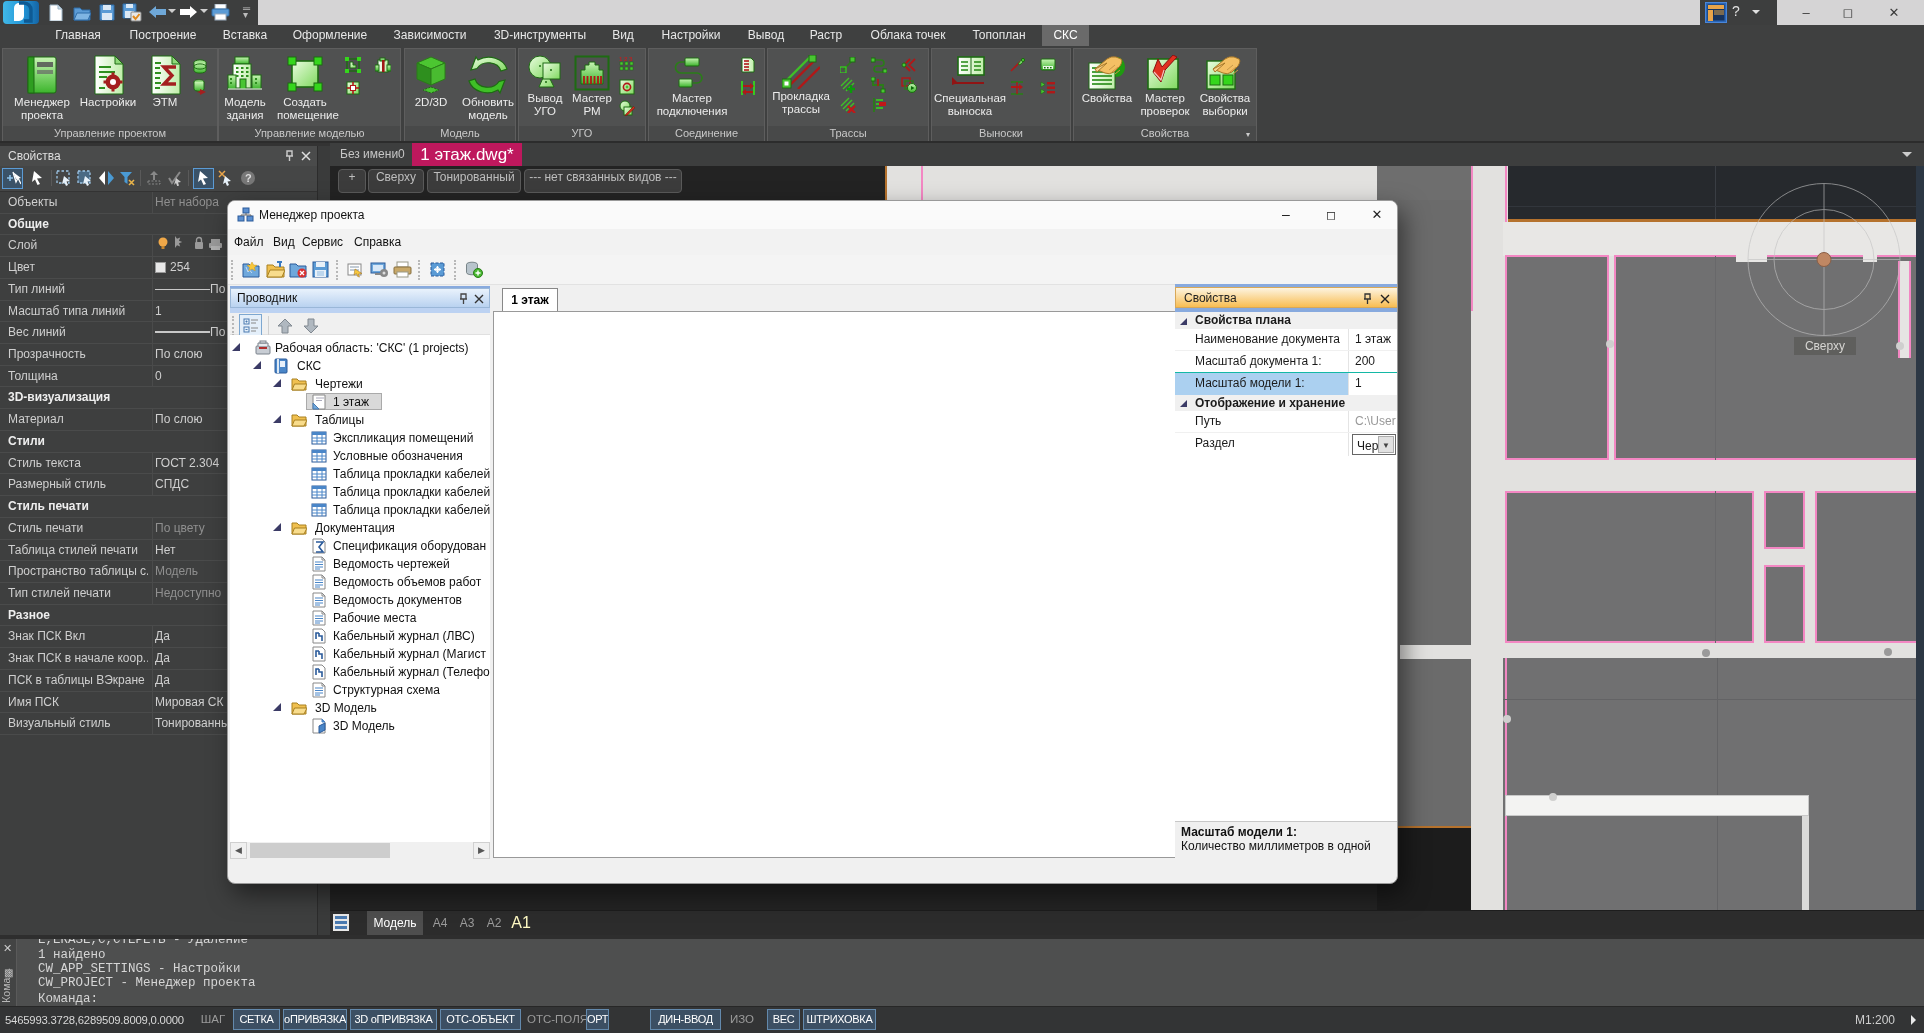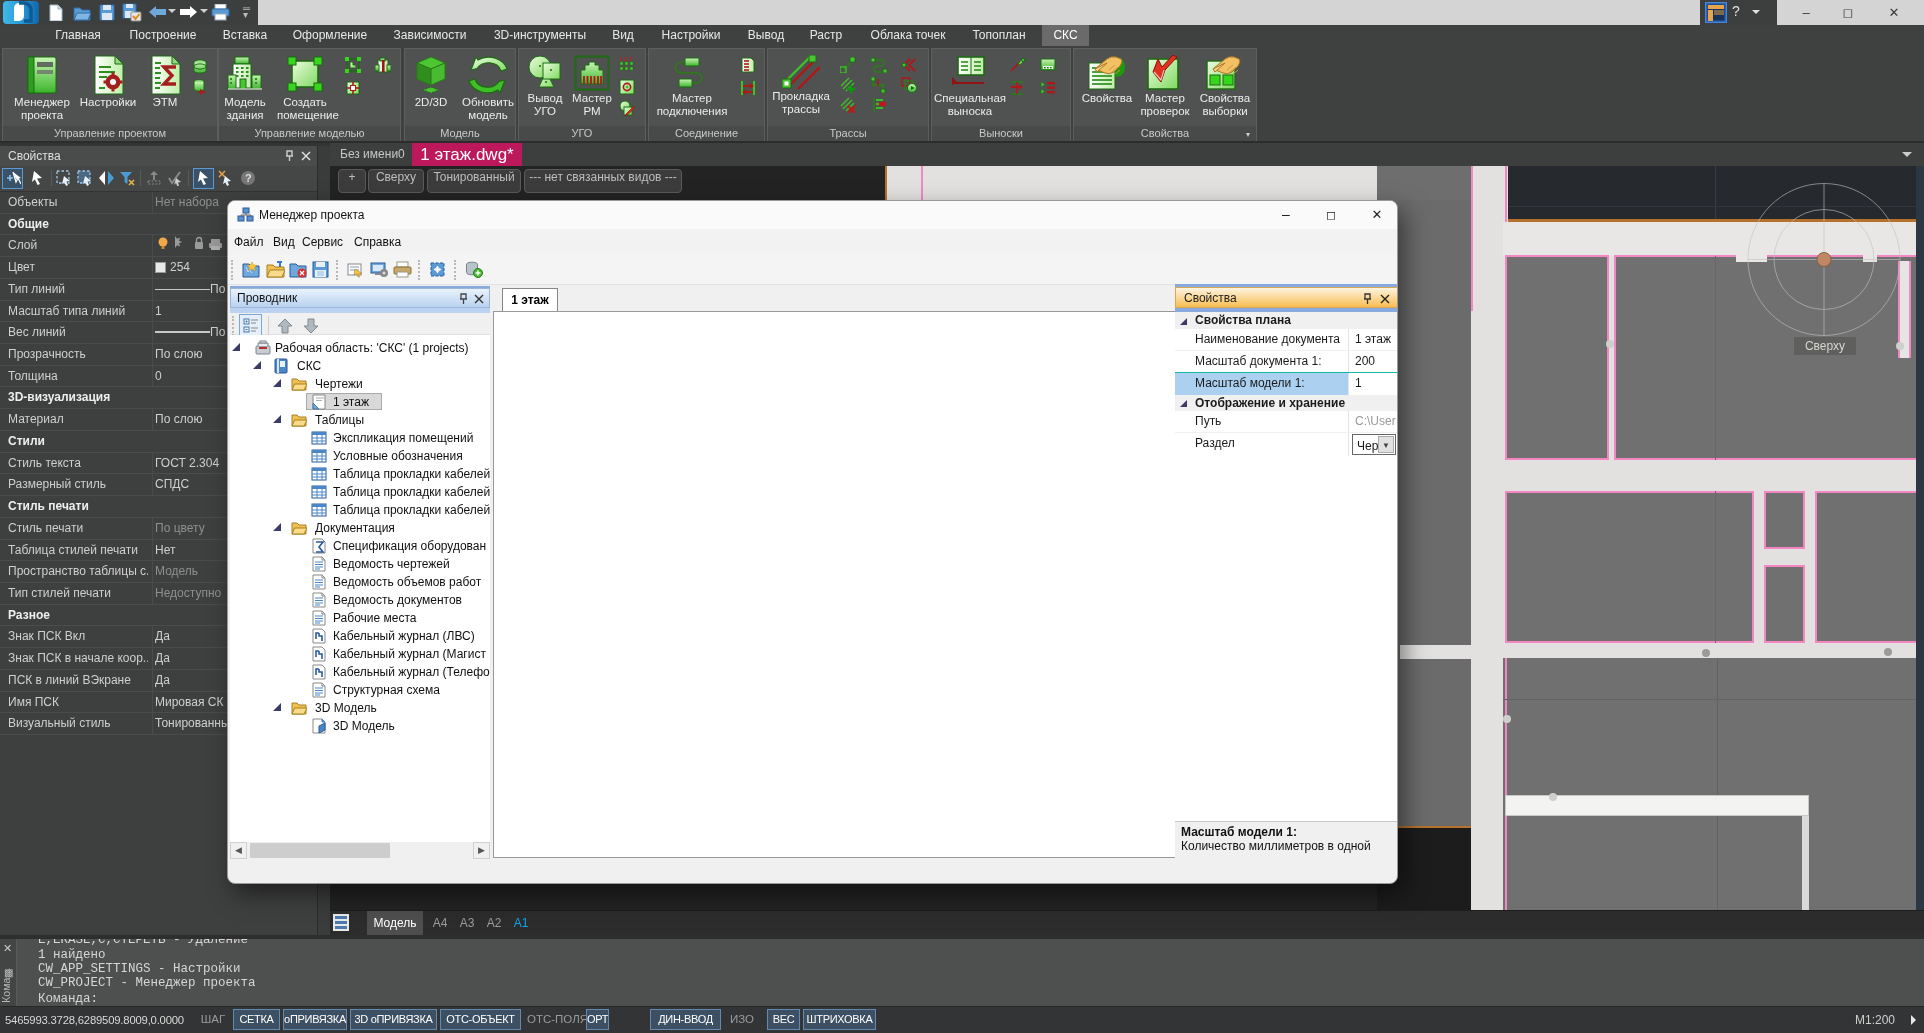--- a/index.html
+++ b/index.html
@@ -750,21 +750,21 @@
           <span class="pl">Знак ПСК Вкл</span>
           <span class="dv"></span>
           <span class="pv">Да</span>
         </div>
       <div class="prow">
           <span class="pl">Знак ПСК в начале коор...</span>
           <span class="dv"></span>
           <span class="pv">Да</span>
         </div>
       <div class="prow">
-          <span class="pl">ПСК в линий ВЭкране</span>
+          <span class="pl">ПСК в таблицы ВЭкране</span>
           <span class="dv"></span>
           <span class="pv">Да</span>
         </div>
       <div class="prow">
           <span class="pl">Имя ПСК</span>
           <span class="dv"></span>
           <span class="pv">Мировая СК</span>
         </div>
       <div class="prow">
           <span class="pl">Визуальный стиль</span>
@@ -859,21 +859,21 @@
     <svg class="abs" style="left:3px;top:3px" width="16" height="17" viewBox="0 0 16 17">
         <rect x="0" y="0" width="16" height="17" fill="#e8e8e8"></rect>
         <rect x="2" y="2" width="12" height="3" fill="#4a7ab0"></rect>
         <rect x="2" y="7" width="12" height="3" fill="#4a7ab0"></rect>
         <rect x="2" y="12" width="12" height="3" fill="#4a7ab0"></rect>
       </svg>
     <div class="abs" style="left:37px;top:0;width:56px;height:24px;background:#4e4e4e;color:#fff;font-size:12px;text-align:center;line-height:24px">Модель</div>
     <div class="abs" style="left:98px;top:0;width:24px;color:#9b9b9b;font-size:12px;text-align:center;line-height:24px">A4</div>
     <div class="abs" style="left:125px;top:0;width:24px;color:#9b9b9b;font-size:12px;text-align:center;line-height:24px">A3</div>
     <div class="abs" style="left:152px;top:0;width:24px;color:#9b9b9b;font-size:12px;text-align:center;line-height:24px">A2</div>
-    <div class="abs" style="left:179px;top:0;width:24px;color:#0ea5e9;font-size:12px;text-align:center;line-height:24px">A1</div>
+    <div class="abs" style="left:179px;top:0;width:24px;color:#fef9c3;font-size:16px;text-align:center;line-height:24px">A1</div>
   </div>
 
   <div class="abs" id="cmd">
     <div class="abs" id="cmdstrip">
       <div class="abs" style="left:3px;top:3px;color:#ccc;font-size:11px">✕</div>
       <div class="abs" style="left:4px;top:28px;color:#bbb;font-size:10px">▩</div>
       <div class="abs" style="left:-14px;top:40px;color:#b8b8b8;font-size:10.5px;transform:rotate(-90deg);transform-origin:center;width:40px;text-align:center">Кома…</div>
     </div>
     <div class="cmdline" style="top:-6px">E,ERASE,C,СТЕРЕТЬ - Удаление</div>
     <div class="cmdline" style="top:9px">1 найдено</div>

